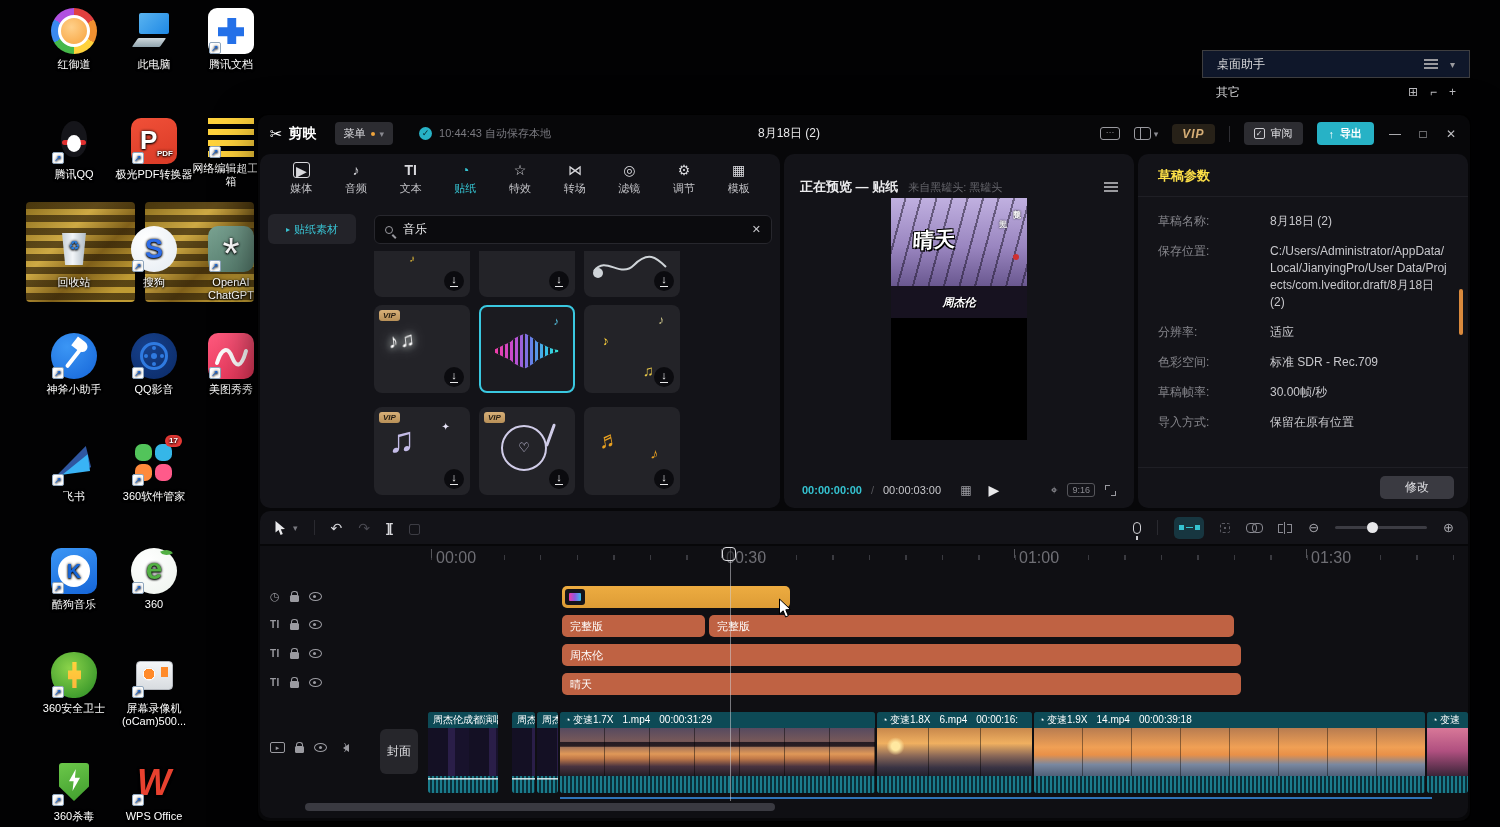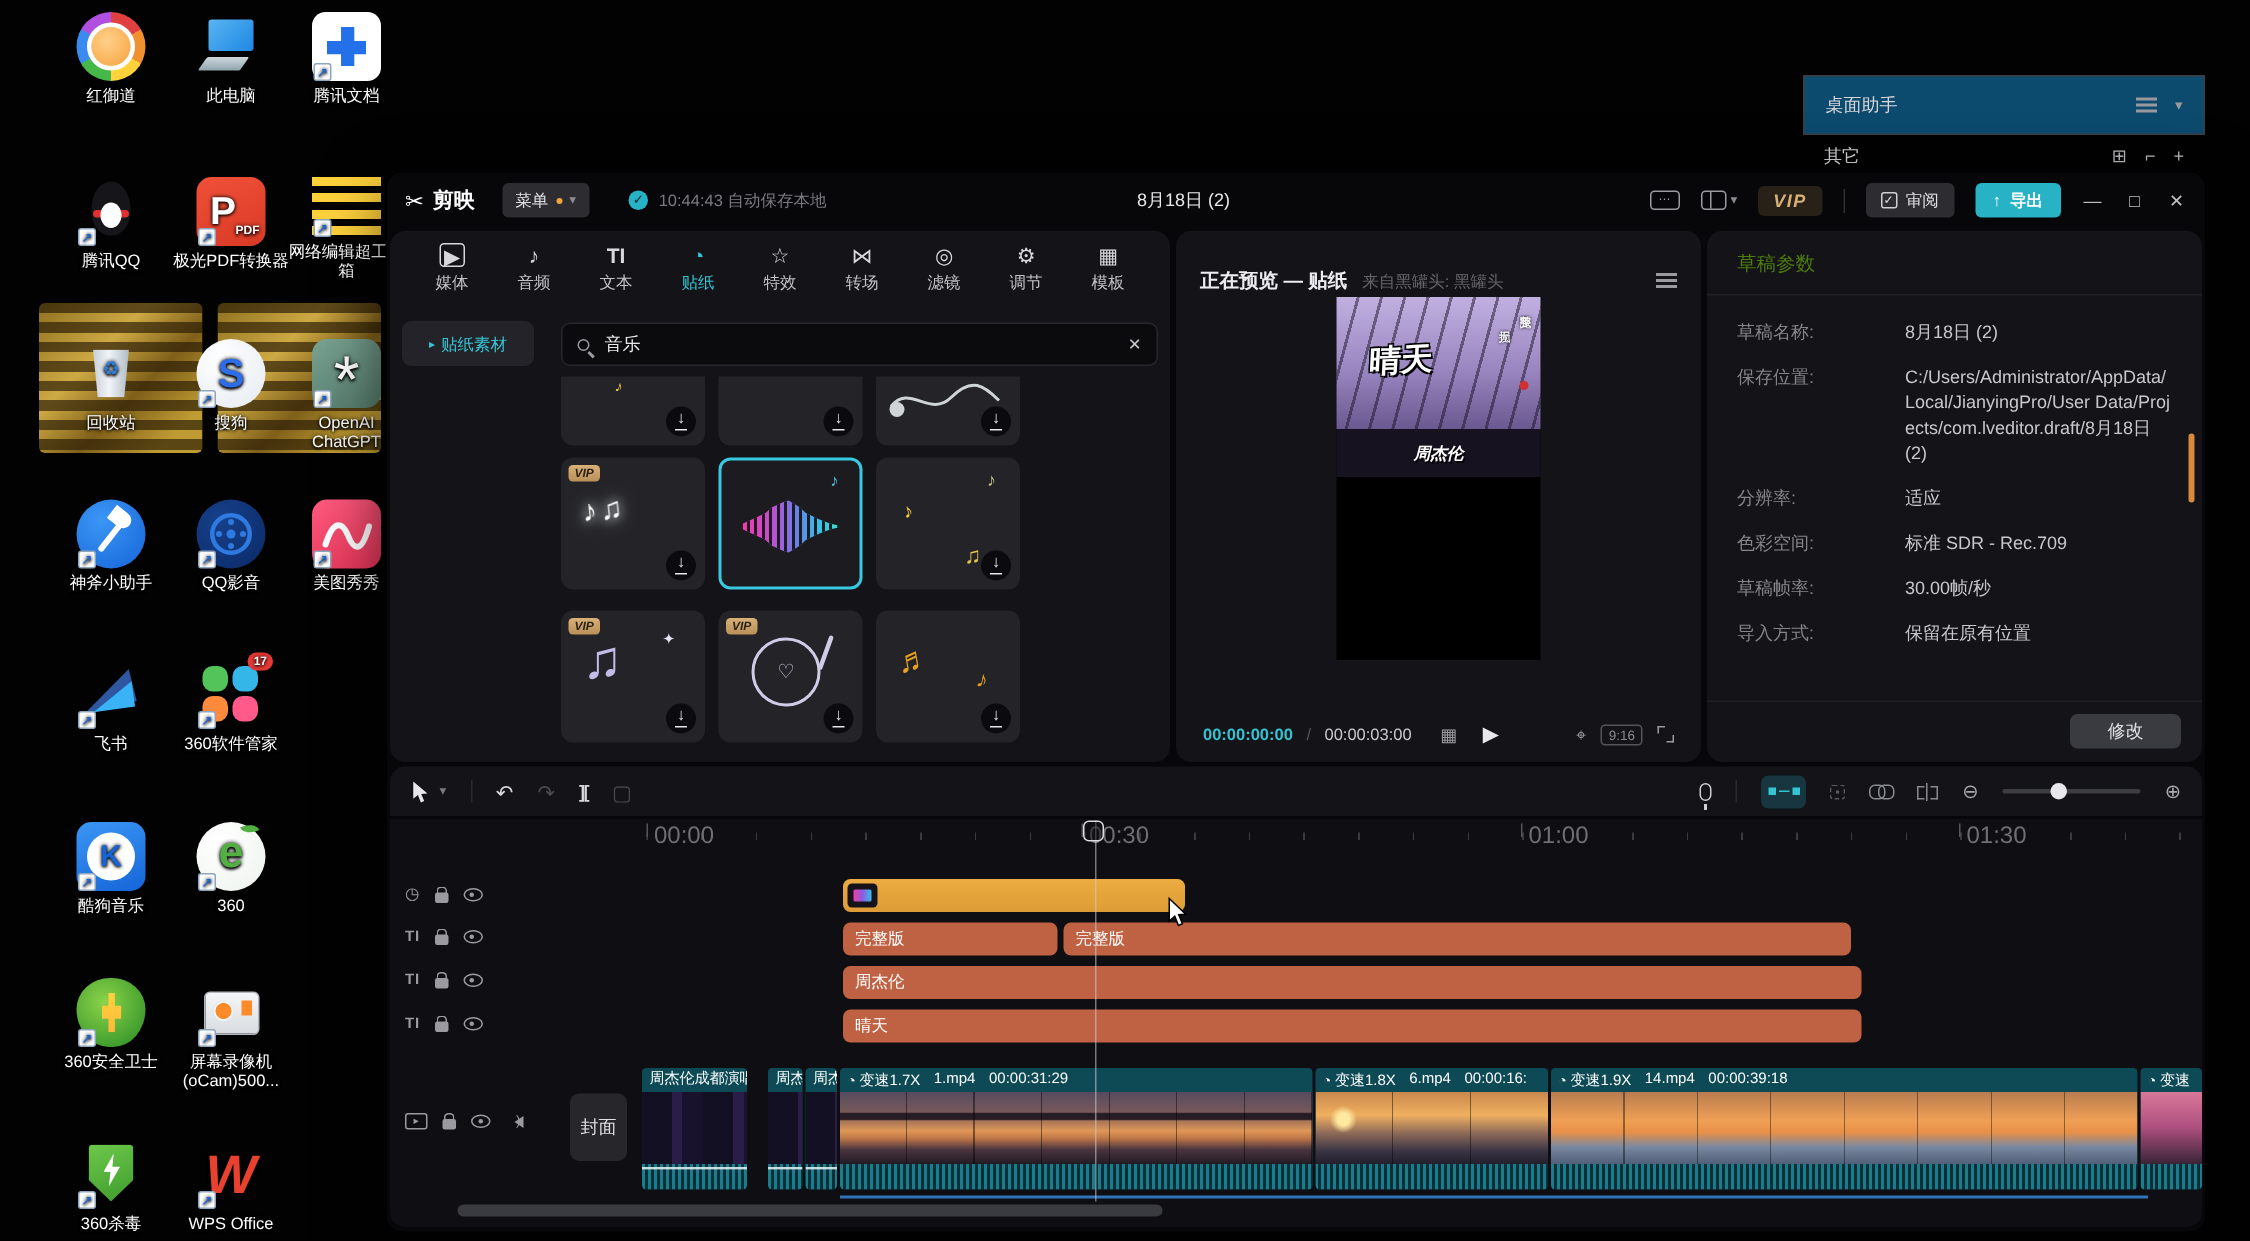--- a/index.html
+++ b/index.html
@@ -54,21 +54,21 @@
   .a-360safe::before{content:"";position:absolute;left:17px;top:10px;width:13px;height:26px;background:linear-gradient(#ffd23c,#ffb83c);clip-path:polygon(33% 0,66% 0,66% 33%,100% 33%,100% 66%,66% 66%,66% 100%,33% 100%,33% 66%,0 66%,0 33%,33% 33%);}
   .a-ocam::before{content:"";position:absolute;left:5px;top:9px;width:35px;height:27px;background:linear-gradient(#f5f6f8,#d8dce0);border:1px solid #b4b8be;border-radius:4px;}
   .a-ocam::after{content:"";position:absolute;left:11px;top:15px;width:14px;height:14px;border-radius:50%;background:radial-gradient(circle,#ff8a2a 52%,#fff 56%,#cfd4da 80%);}
   .a-ocam .rec{position:absolute;right:9px;top:15px;width:7px;height:10px;background:#ff8a2a;}
   .a-360av::before{content:"";position:absolute;left:8px;top:3px;width:30px;height:38px;background:linear-gradient(160deg,#6cc84a,#3f9c2d);clip-path:polygon(0 0,100% 0,100% 62%,50% 100%,0 62%);border-radius:3px;}
   .a-360av::after{content:"";position:absolute;left:18px;top:9px;width:11px;height:22px;background:#fff;clip-path:polygon(62% 0,0 56%,42% 56%,32% 100%,100% 40%,54% 40%);}
   .a-wps::before{content:"W";position:absolute;left:0;right:0;top:0;color:#e8412f;font-weight:bold;font-style:italic;font-size:36px;line-height:46px;}
 
   
   .assistant{position:absolute;left:1202px;top:50px;width:268px;color:#d8d8da;font-size:12px;}
-  .assistant .row1{height:40px;border:1px solid #3e3e40;background:#0c4a6e;display:flex;align-items:center;padding:0 14px;justify-content:center;}
+  .assistant .row1{height:28px;border:1px solid #3e3e40;background:#0f172a;display:flex;align-items:center;padding:0 14px;justify-content:center;}
   .assistant .row2{height:26px;display:flex;align-items:center;padding:2px 14px 0;}
   .assistant .spacer{margin-left:auto;display:flex;gap:12px;align-items:center;color:#9a9a9e;}
   .ham{width:14px;height:10px;border-top:2px solid #9a9a9e;border-bottom:2px solid #9a9a9e;position:relative;}
   .ham::before{content:"";position:absolute;left:0;right:0;top:2px;height:2px;background:#9a9a9e;}
   .chev{font-size:10px;color:#9a9a9e;}
   .gicon{font-size:12px;color:#bfbfc3;}
 
   
   .app{position:absolute;left:258px;top:115px;width:1212px;height:706px;background:#070709;border-radius:10px;box-shadow:0 0 0 1px #000,0 12px 44px rgba(0,0,0,.65);}
   .titlebar{position:absolute;left:0;top:0;right:0;height:37px;display:flex;align-items:center;padding:0 12px;color:#cfcfd3;}
@@ -146,21 +146,21 @@
   .tc-tot{color:#c8c8cc;font-size:11px;}
   .pv-ic{color:#9a9aa0;font-size:12px;}
   .pv-play{color:#e8e8ea;font-size:14px;margin-left:8px;}
   .ratio{border:1px solid #55555a;border-radius:3px;color:#8a8a90;font-size:9px;padding:1px 4px;}
   .fs{width:11px;height:11px;position:relative;}
   .fs::before{content:"";position:absolute;left:0;top:0;width:4px;height:4px;border-left:1.5px solid #9a9aa0;border-top:1.5px solid #9a9aa0;}
   .fs::after{content:"";position:absolute;right:0;bottom:0;width:4px;height:4px;border-right:1.5px solid #9a9aa0;border-bottom:1.5px solid #9a9aa0;}
 
   
   .panel-right{position:absolute;left:880px;top:39px;width:330px;height:354px;background:#131318;border-radius:10px;overflow:hidden;}
-  .dp-title{padding:13px 20px 11px;font-size:13px;font-weight:normal;color:#4d7c0f;border-bottom:1px solid #1f1f25;}
+  .dp-title{padding:13px 20px 11px;font-size:13px;font-weight:bold;color:#fde047;border-bottom:1px solid #1f1f25;}
   .dp-fields{padding:16px 20px 0;}
   .dp-row{display:grid;grid-template-columns:112px 1fr;margin-bottom:13px;}
   .dp-label{color:#85858b;font-size:12px;}
   .dp-value{color:#c8c8cc;font-size:12px;line-height:17px;word-break:break-all;}
   .dp-sep{position:absolute;left:0;right:0;bottom:40px;border-top:1px solid #1f1f25;}
   .modify-btn{position:absolute;right:14px;bottom:9px;width:74px;height:23px;background:#3a3a41;border-radius:5px;color:#e0e0e4;font-size:12px;text-align:center;line-height:23px;}
   .vscroll{position:absolute;right:5px;top:135px;width:4px;height:46px;background:#d9893c;border-radius:2px;}
 
   
   .toolbar{position:absolute;left:2px;top:396px;width:1208px;height:33px;background:#131318;border-radius:10px 10px 0 0;display:flex;align-items:center;padding:0 14px;gap:16px;}

